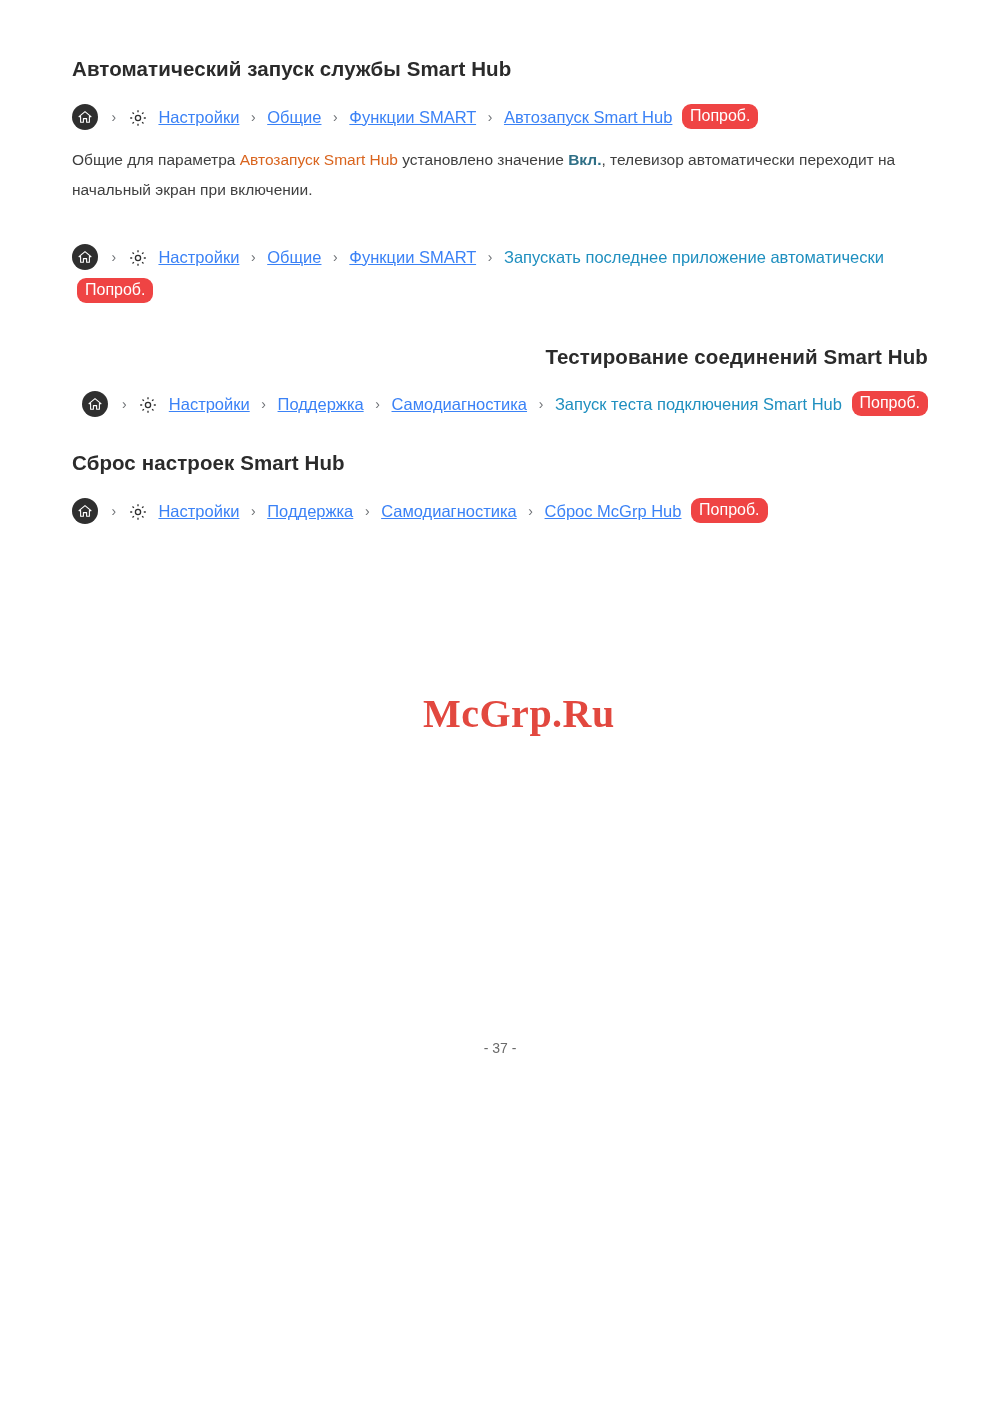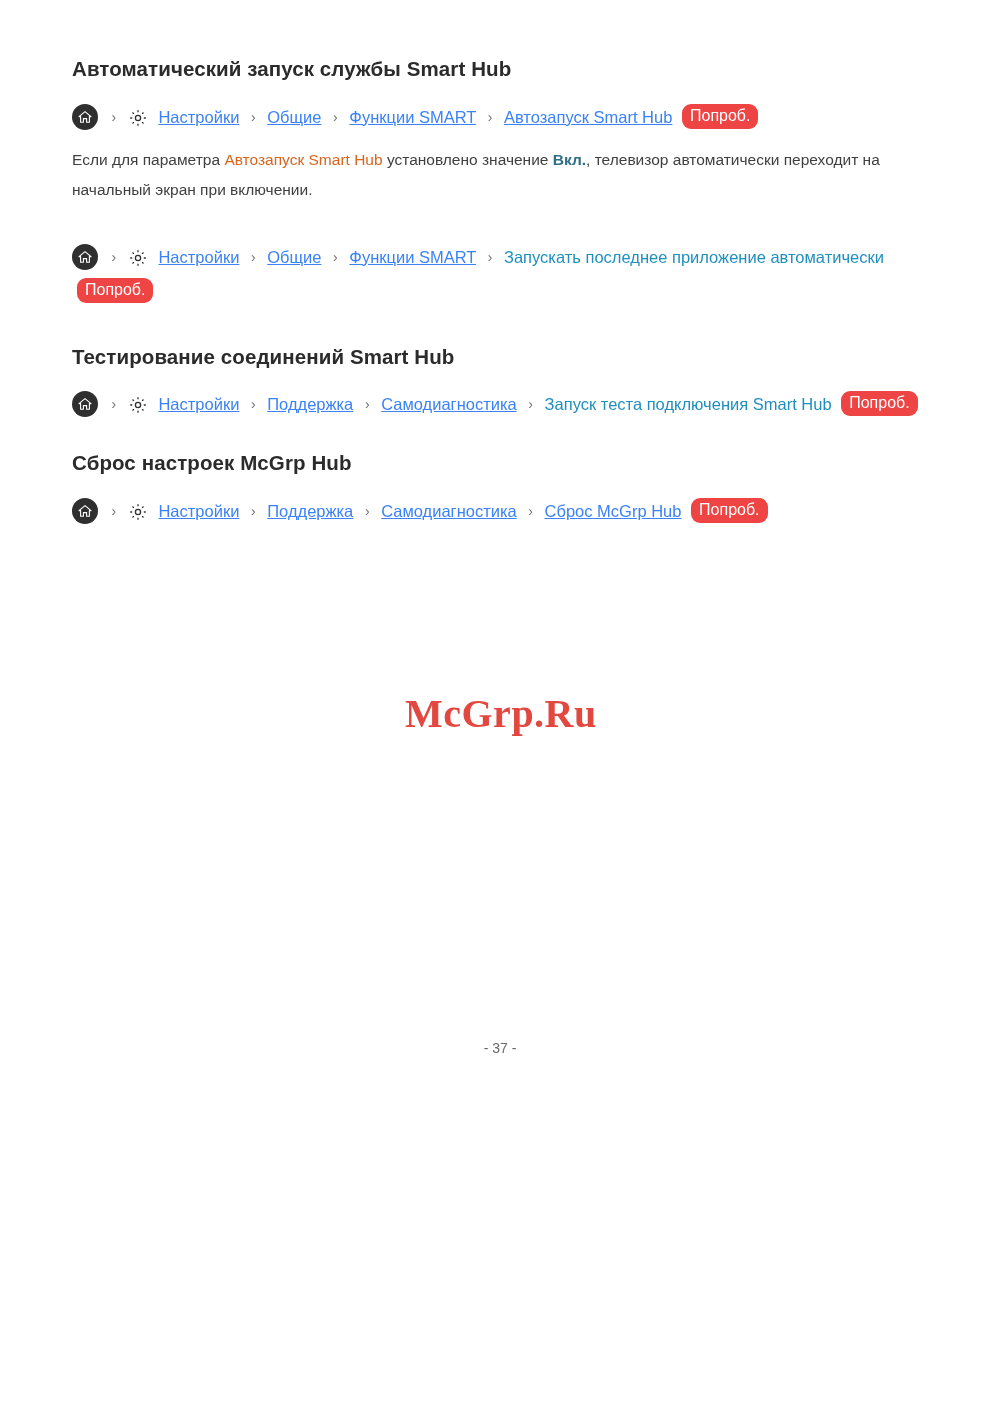--- a/index.html
+++ b/index.html
@@ -29,20 +29,21 @@
     color: #2b2b2b;
     margin: 0 0 18px 0;
     letter-spacing: 0.1px;
     line-height: 1.3;
   }
   .section {
     margin-bottom: 36px;
   }
   .section.tight {
     margin-bottom: 28px;
+    text-align: right;
   }
 
   
   .path {
     font-size: 16.5px;
     line-height: 33px;
     color: #1f8fbf;
     margin-bottom: 4px;
   }
   .path .crumb {
@@ -114,21 +115,21 @@
   p.body-text .hl-blue {
     color: #1f8fbf;
   }
   p.body-text .hl-dark {
     color: #2f6f86;
     font-weight: bold;
   }
 
   .watermark {
     position: absolute;
-    left: 405px;
+    left: 423px;
     top: 690px;
     font-family: "Liberation Serif", serif;
     font-size: 40px;
     font-weight: bold;
     color: #e0392f;
     letter-spacing: 0.5px;
     opacity: 0.92;
     pointer-events: none;
   }
 
@@ -167,21 +168,21 @@
       <span class="crumb">Настройки</span>
       <span class="sep">›</span>
       <span class="crumb">Общие</span>
       <span class="sep">›</span>
       <span class="crumb">Функции SMART</span>
       <span class="sep">›</span>
       <span class="crumb">Автозапуск Smart Hub</span>
       <span class="badge">Попроб.</span>
     </div>
     <p class="body-text">
-      <span>Если для параметра </span><span class="hl-orange">Автозапуск Smart Hub</span><span> установлено значение </span><span class="hl-dark">Вкл.</span><span>, телевизор автоматически переходит на начальный экран при включении.</span>
+      <span>Общие для параметра </span><span class="hl-orange">Автозапуск Smart Hub</span><span> установлено значение </span><span class="hl-dark">Вкл.</span><span>, телевизор автоматически переходит на начальный экран при включении.</span>
     </p>
   </div>
 
   <div class="section">
     <div class="path">
       <span class="home-icon">
         <svg width="16" height="16" viewBox="0 0 16 16" aria-hidden="true">
           <path d="M8 2.6 L14 7.6 L12.4 7.6 L12.4 13.2 L9.6 13.2 L9.6 9.6 L6.4 9.6 L6.4 13.2 L3.6 13.2 L3.6 7.6 L2 7.6 Z" fill="none" stroke="#ffffff" stroke-width="1.1" stroke-linejoin="round"></path>
         </svg>
       </span>
@@ -227,21 +228,21 @@
       <span class="crumb">Поддержка</span>
       <span class="sep">›</span>
       <span class="crumb">Самодиагностика</span>
       <span class="sep">›</span>
       <span class="wrapcrumb">Запуск теста подключения Smart Hub</span>
       <span class="badge">Попроб.</span>
     </div>
   </div>
 
   <div class="section">
-    <h2 class="section-title">Сброс настроек McGrp Hub</h2>
+    <h2 class="section-title">Сброс настроек Smart Hub</h2>
     <div class="path">
       <span class="home-icon">
         <svg width="16" height="16" viewBox="0 0 16 16" aria-hidden="true">
           <path d="M8 2.6 L14 7.6 L12.4 7.6 L12.4 13.2 L9.6 13.2 L9.6 9.6 L6.4 9.6 L6.4 13.2 L3.6 13.2 L3.6 7.6 L2 7.6 Z" fill="none" stroke="#ffffff" stroke-width="1.1" stroke-linejoin="round"></path>
         </svg>
       </span>
       <span class="sep">›</span>
       <span class="gear-icon">
         <svg width="20" height="20" viewBox="0 0 20 20" aria-hidden="true">
           <g fill="none" stroke="#2f2f2f" stroke-width="1.3">

